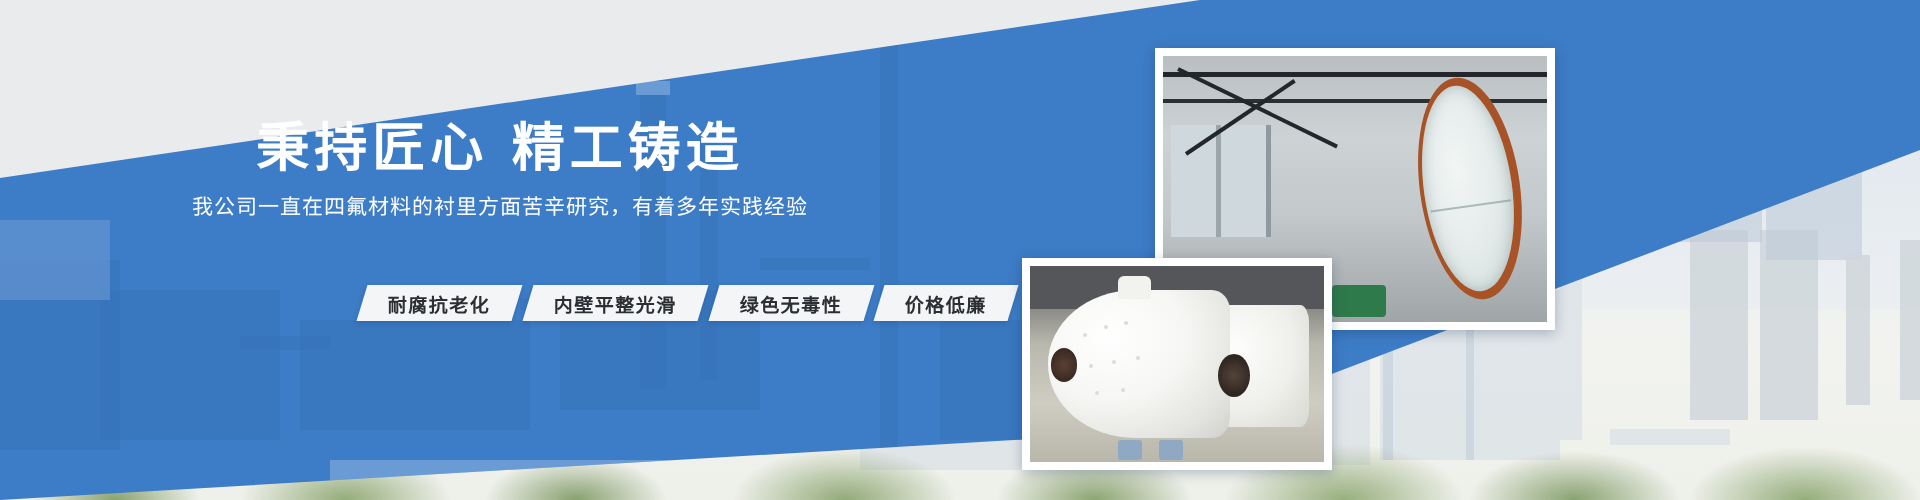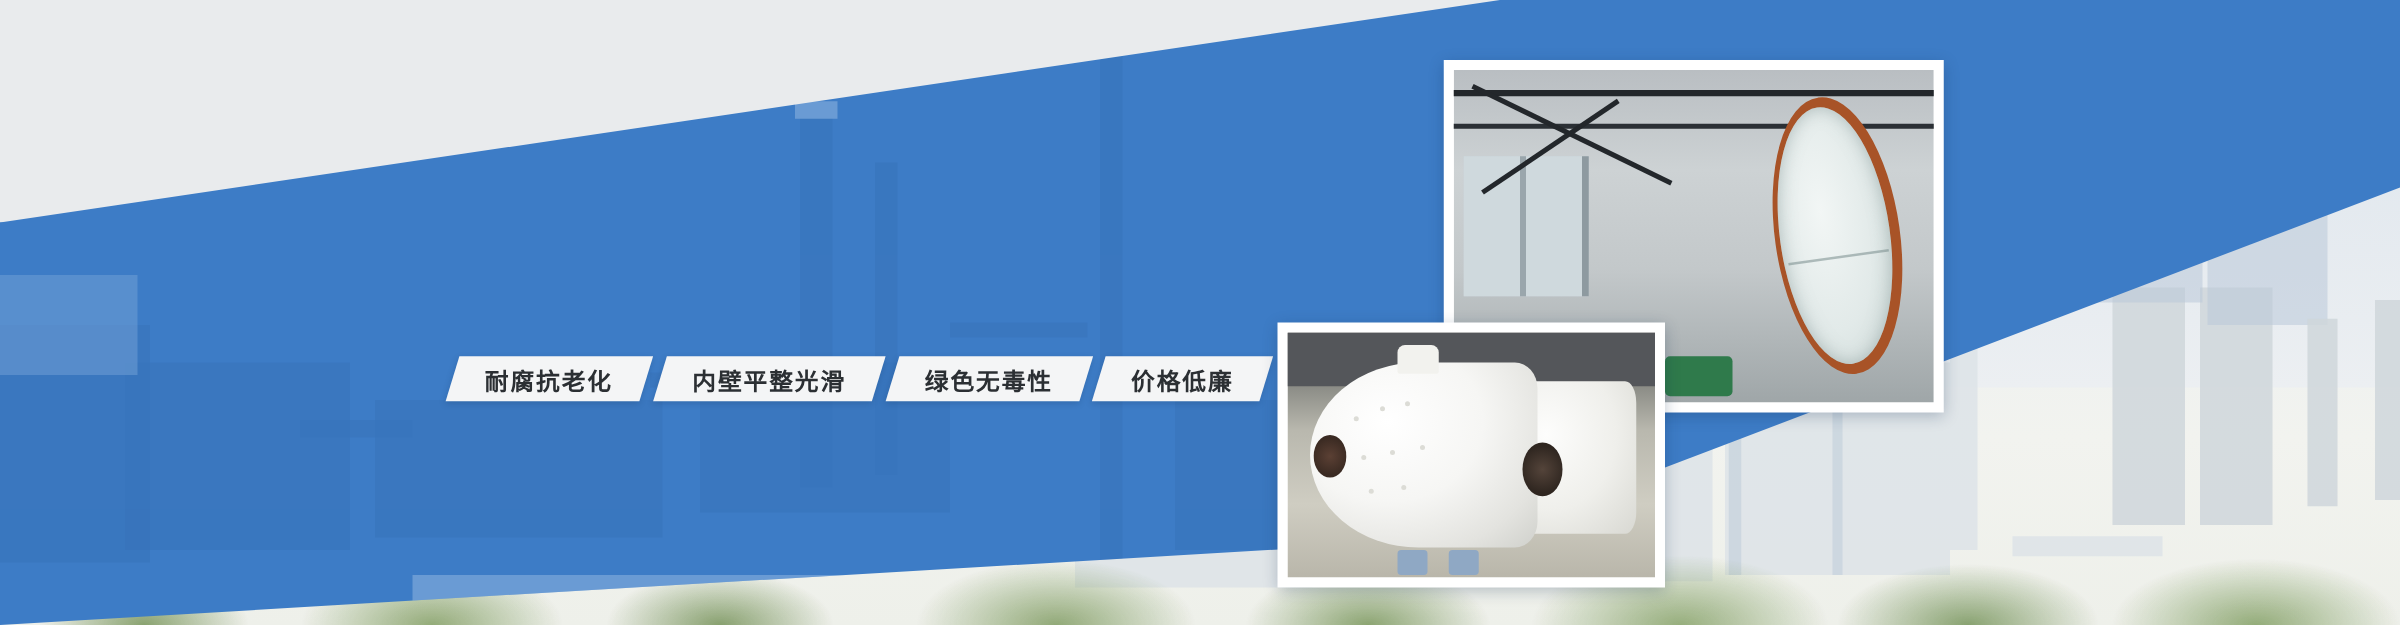--- a/index.html
+++ b/index.html
@@ -249,20 +249,24 @@
     <i class="dk" style="left:940px;bottom:60px;width:190px;height:120px;"></i>
     <i style="left:330px;bottom:0;width:1000px;height:40px;"></i>
     <i class="dk" style="left:240px;bottom:150px;width:90px;height:14px;"></i>
     <i class="dk" style="left:520px;bottom:190px;width:120px;height:12px;"></i>
     <i class="dk" style="left:760px;bottom:230px;width:110px;height:12px;"></i>
     <i style="left:0px;bottom:200px;width:110px;height:80px;opacity:.6;"></i>
   </div>
 
   <div class="gray-wedge"></div>
 
+  <div class="copy">
+    <h1 class="headline">秉持匠心  精工铸造</h1>
+    <p class="subline">我公司一直在四氟材料的衬里方面苦辛研究，有着多年实践经验</p>
+  </div>
 
   <div class="tags">
     <div class="tag">
       <span>耐腐抗老化</span>
     </div>
     <div class="tag">
       <span>内壁平整光滑</span>
     </div>
     <div class="tag">
       <span>绿色无毒性</span>

